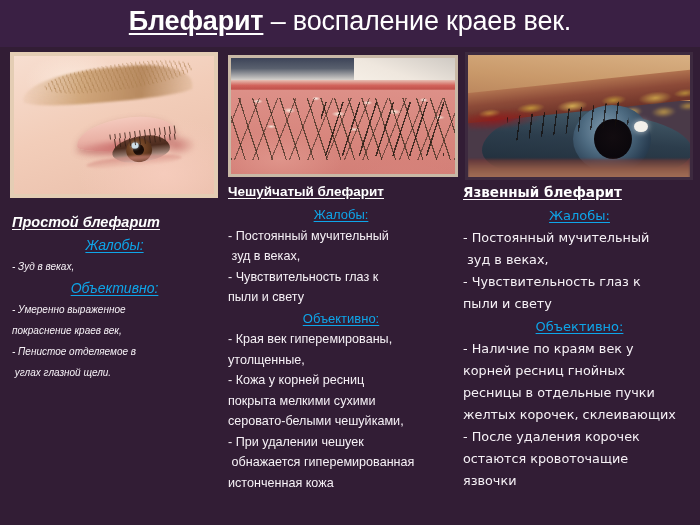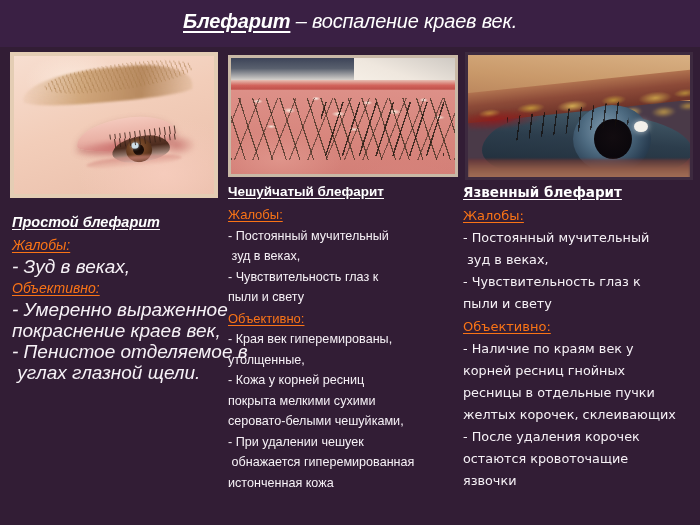--- a/index.html
+++ b/index.html
@@ -21,26 +21,25 @@
     position: absolute;
     left: 0; top: 0;
     width: 700px; height: 47px;
     background: #3a2044;
   }
   #title {
     position: absolute;
     left: 0; top: 4px;
     width: 700px;
     text-align: center;
-    font-size: 20px;
+    font-size: 27px;
     line-height: 34px;
     color: #ffffff;
     white-space: nowrap;
     letter-spacing: -0.2px;
-    font-style: italic;
   }
   #title .kw {
     font-weight: bold;
     text-decoration: underline;
     text-underline-offset: 3px;
   }
   
   .photo {
     position: absolute;
     overflow: hidden;
@@ -271,30 +270,31 @@
     color: #ffffff;
     line-height: 20px;
     margin-bottom: 3px;
   }
   .col-title span {
     text-decoration: underline;
     text-underline-offset: 2px;
   }
   .sub {
     font-size: 14px;
-    color: #f97316;
+    color: #0ea5e9;
     line-height: 21px;
     margin-top: 1px;
+    text-align: center;
   }
   .sub span {
     text-decoration: underline;
     text-underline-offset: 2px;
   }
   .bullet {
-    font-size: 19px;
+    font-size: 10px;
     color: #f6f1f6;
     line-height: 21px;
     white-space: pre;
   }
   
   #col-ulcer .col-title,
   #col-ulcer .sub,
   #col-ulcer .bullet {
     font-family: "DejaVu Sans", sans-serif;
   }

